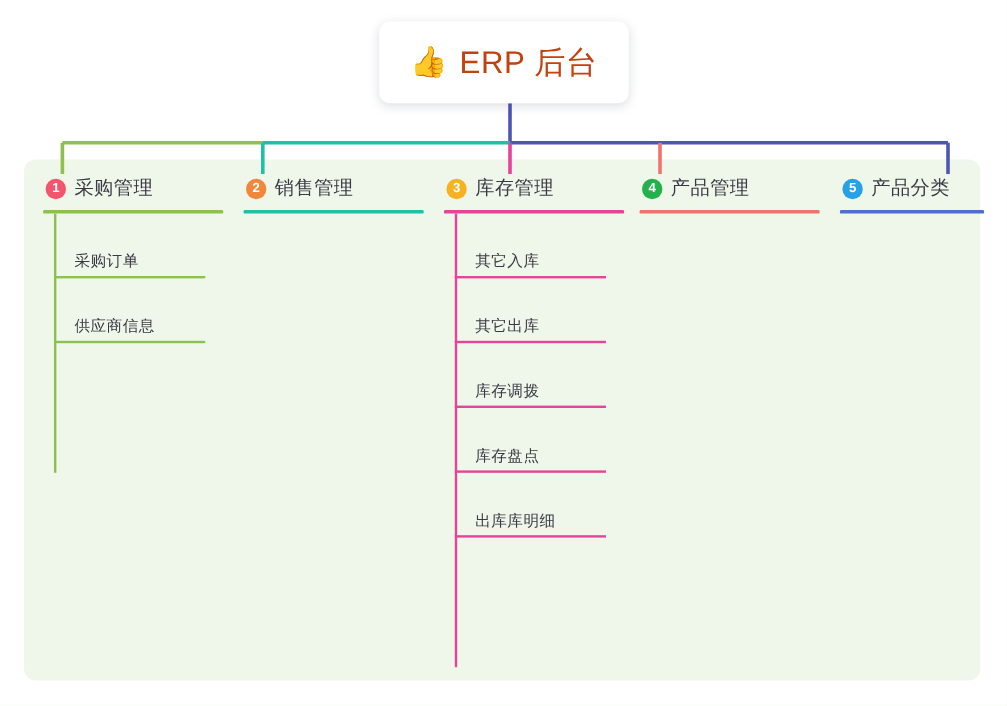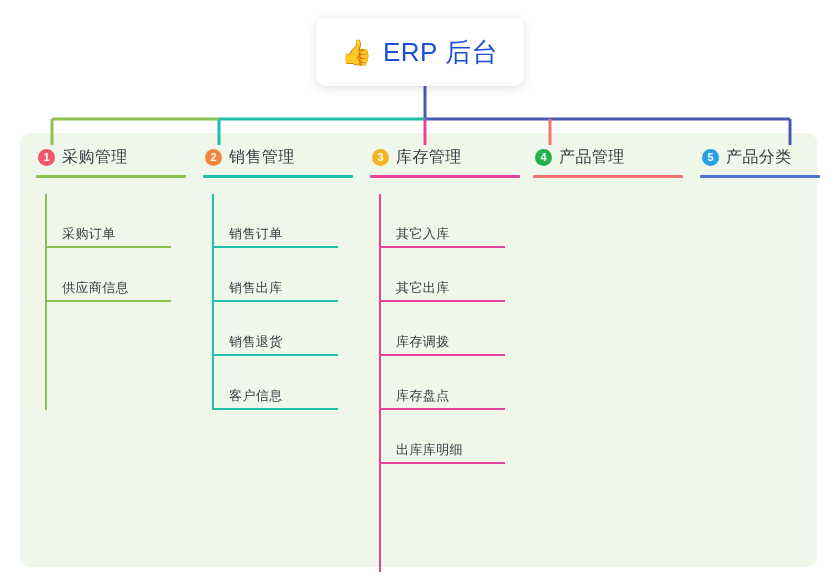--- a/index.html
+++ b/index.html
@@ -19,21 +19,21 @@
     width:208px;height:68px;
     background:#ffffff;
     border-radius:9px;
     box-shadow:0 2px 9px rgba(60,70,90,.18);
     display:flex;align-items:center;justify-content:center;
     gap:10px;
     z-index:6;
   }
   .root-emoji{font-size:25px;line-height:1;}
   .root-title{
-    font-size:26px;color:#1d4ed8;letter-spacing:.5px;
+    font-size:26px;color:#c2410c;letter-spacing:.5px;
     white-space:nowrap;
   }
 
   
   #wires{position:absolute;left:0;top:0;width:839px;height:588px;z-index:2;}
 
   
   .panel{
     position:absolute;
     left:20px;top:133px;
@@ -56,21 +56,21 @@
     text-align:center;font-weight:bold;
     flex:none;
   }
   .head-label{
     font-size:16px;color:#3a3a44;white-space:nowrap;letter-spacing:.4px;
   }
   .head-rule{
     height:3px;margin-top:6px;border-radius:1px;
   }
 
-  .leaves{position:relative;margin-top:16px;}
+  .leaves{position:relative;margin-top:0;}
   .spine{
     position:absolute;left:9px;top:0;width:2px;
   }
   .leaf{
     position:relative;
     height:54px;
     box-sizing:border-box;
     display:flex;align-items:flex-end;
   }
   .leaf-text{
@@ -124,39 +124,20 @@
             <div class="leaf-rule" style="background: rgb(140, 193, 82); width: 126px;"></div>
           </div>
         </div>
       </div>
       <div class="col" style="left: 203px; width: 150px;">
         <div class="col-head">
           <span class="badge" style="background: rgb(240, 135, 60);">2</span>
           <span class="head-label">销售管理</span>
         </div>
         <div class="head-rule" style="background: rgb(31, 191, 168); width: 150px;"></div>
-        <div class="leaves">
-          <div class="spine" style="background: rgb(31, 191, 168); height: 216px;"></div>
-          <div class="leaf">
-            <span class="leaf-text">销售订单</span>
-            <div class="leaf-rule" style="background: rgb(31, 191, 168); width: 126px;"></div>
-          </div>
-          <div class="leaf">
-            <span class="leaf-text">销售出库</span>
-            <div class="leaf-rule" style="background: rgb(31, 191, 168); width: 126px;"></div>
-          </div>
-          <div class="leaf">
-            <span class="leaf-text">销售退货</span>
-            <div class="leaf-rule" style="background: rgb(31, 191, 168); width: 126px;"></div>
-          </div>
-          <div class="leaf">
-            <span class="leaf-text">客户信息</span>
-            <div class="leaf-rule" style="background: rgb(31, 191, 168); width: 126px;"></div>
-          </div>
-        </div>
       </div>
       <div class="col" style="left: 370px; width: 150px;">
         <div class="col-head">
           <span class="badge" style="background: rgb(245, 179, 36);">3</span>
           <span class="head-label">库存管理</span>
         </div>
         <div class="head-rule" style="background: rgb(232, 67, 154); width: 150px;"></div>
         <div class="leaves">
           <div class="spine" style="background: rgb(232, 67, 154); height: 378px;"></div>
           <div class="leaf">

